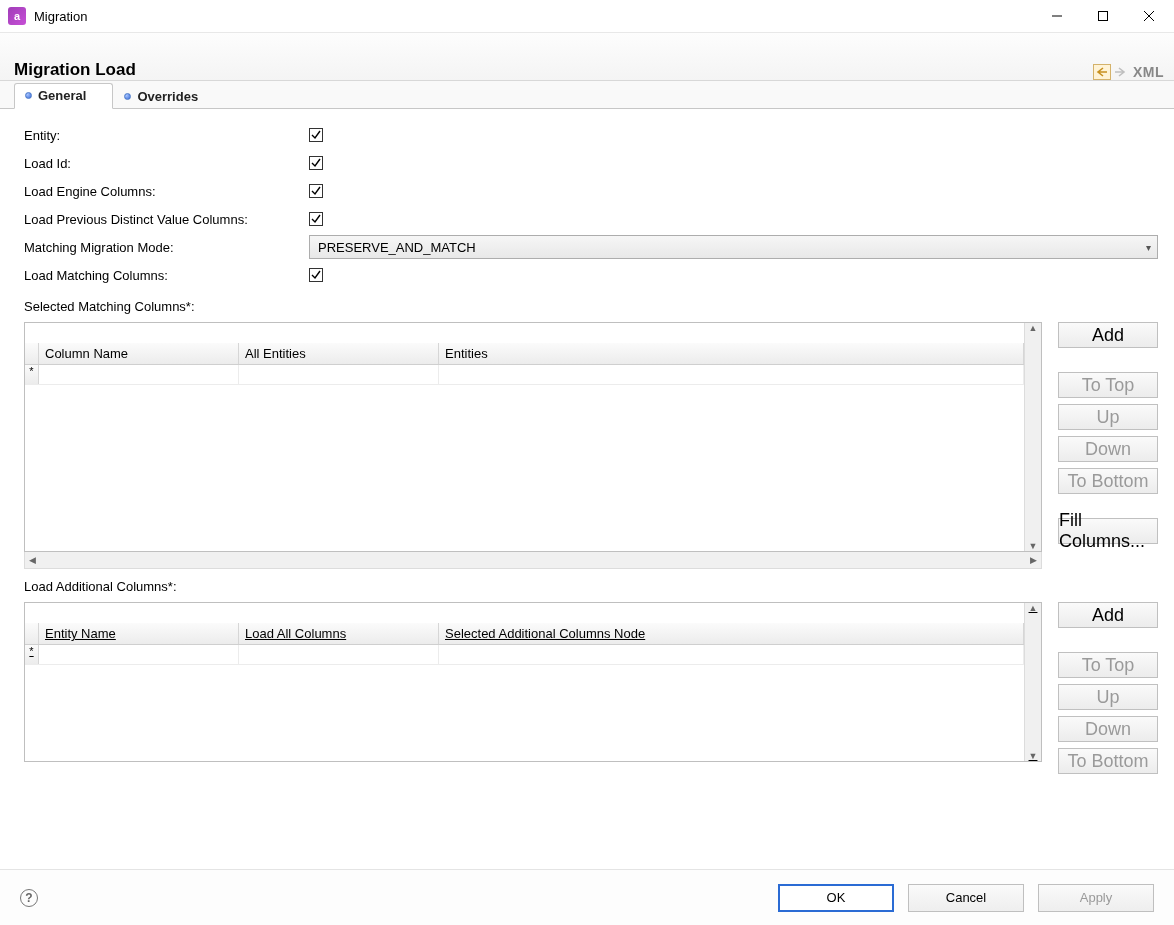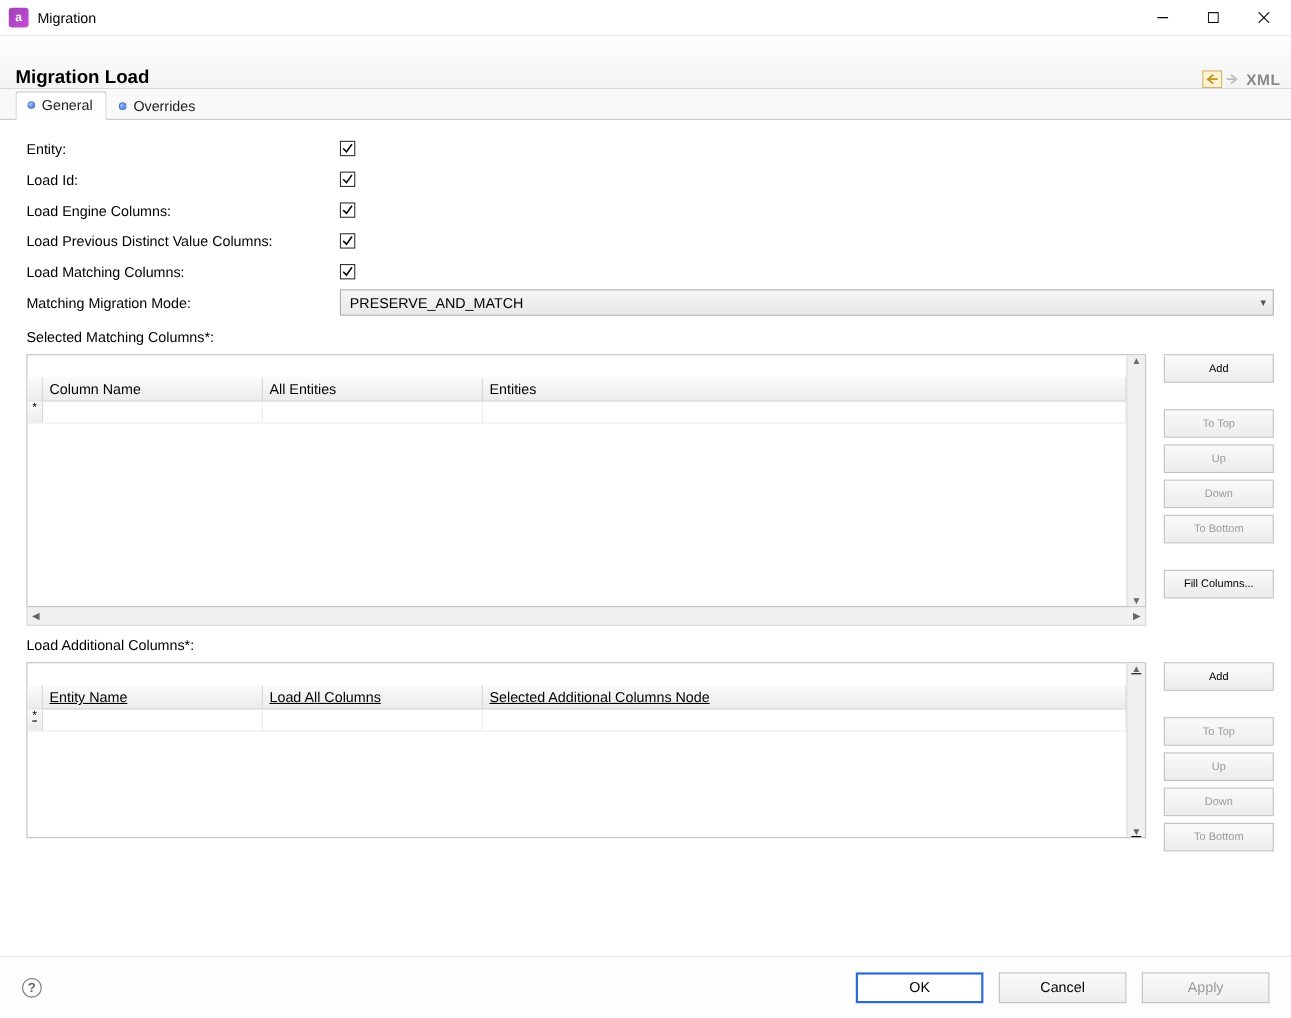--- a/index.html
+++ b/index.html
@@ -64,27 +64,28 @@
 
   
   .tabbar {
     display:flex; align-items:flex-end;
     padding: 2px 0 0 14px;
     border-bottom: 1px solid #c7c7c7;
     height: 28px;
     background:#f9f9f9;
   }
   .tab {
-    padding: 4px 12px 5px 10px;
+    padding: 4px 26px 5px 10px;
     display:flex;align-items:center;gap:6px;
     border:1px solid transparent;
     border-bottom:none;
     position:relative;
     top:1px;
     color:#222;
+    font-weight:bold;
   }
   .tab.active {
     background:#fff;
     border:1px solid #c7c7c7;
     border-bottom:1px solid #fff;
     border-radius:3px 3px 0 0;
   }
   .tabdot { width:7px;height:7px;border:1px solid #4a79c9;border-radius:50%; background:radial-gradient(circle at 30% 30%,#a7c5ff,#3a6bd8); }
 
   
@@ -144,21 +145,21 @@
     height:17px;background:#f0f0f0;border:1px solid #dcdcdc;border-top:none;
     display:flex;justify-content:space-between;align-items:center;padding:0 4px;font-size:9px;color:#666;
   }
 
   .btncol { width:100px; display:flex;flex-direction:column; gap:6px; }
   .btn {
     height:26px;
     border:1px solid #c0c0c0;
     background:linear-gradient(#fafafa,#ececec);
     display:flex;align-items:center;justify-content:center;
-    font-size:10px;
+    font-size:18px;
   }
   .btn.disabled { color:#9a9a9a; }
   .btn-gap { height:12px; }
 
   
   .footer {
     border-top:1px solid #e4e4e4;
     height:56px;
     display:flex;align-items:center;
     padding:0 20px;
@@ -258,32 +259,32 @@
     </div>
     <div class="formrow">
       <div class="formlabel">Load Previous Distinct Value Columns:</div>
       <div class="checkbox">
         <svg>
             <path d="M1 5 L4 8 L9 1" fill="none" stroke="#000" stroke-width="1.4"></path>
           </svg>
       </div>
     </div>
     <div class="formrow">
-      <div class="formlabel">Load Matching Columns:</div>
-      <div class="checkbox">
-        <svg>
-            <path d="M1 5 L4 8 L9 1" fill="none" stroke="#000" stroke-width="1.4"></path>
-          </svg>
-      </div>
-    </div>
-    <div class="formrow">
       <div class="formlabel">Matching Migration Mode:</div>
       <div class="select">
         <span>PRESERVE_AND_MATCH</span>
         <span class="chev">▾</span>
+      </div>
+    </div>
+    <div class="formrow">
+      <div class="formlabel">Load Matching Columns:</div>
+      <div class="checkbox">
+        <svg>
+            <path d="M1 5 L4 8 L9 1" fill="none" stroke="#000" stroke-width="1.4"></path>
+          </svg>
       </div>
     </div>
 
     <div class="section-label">Selected Matching Columns*:</div>
 
     <div class="table-block">
       <div class="table-area">
         <div class="grid" style="height:230px;">
           <div class="grid-inner">
             <div class="grid-header">

